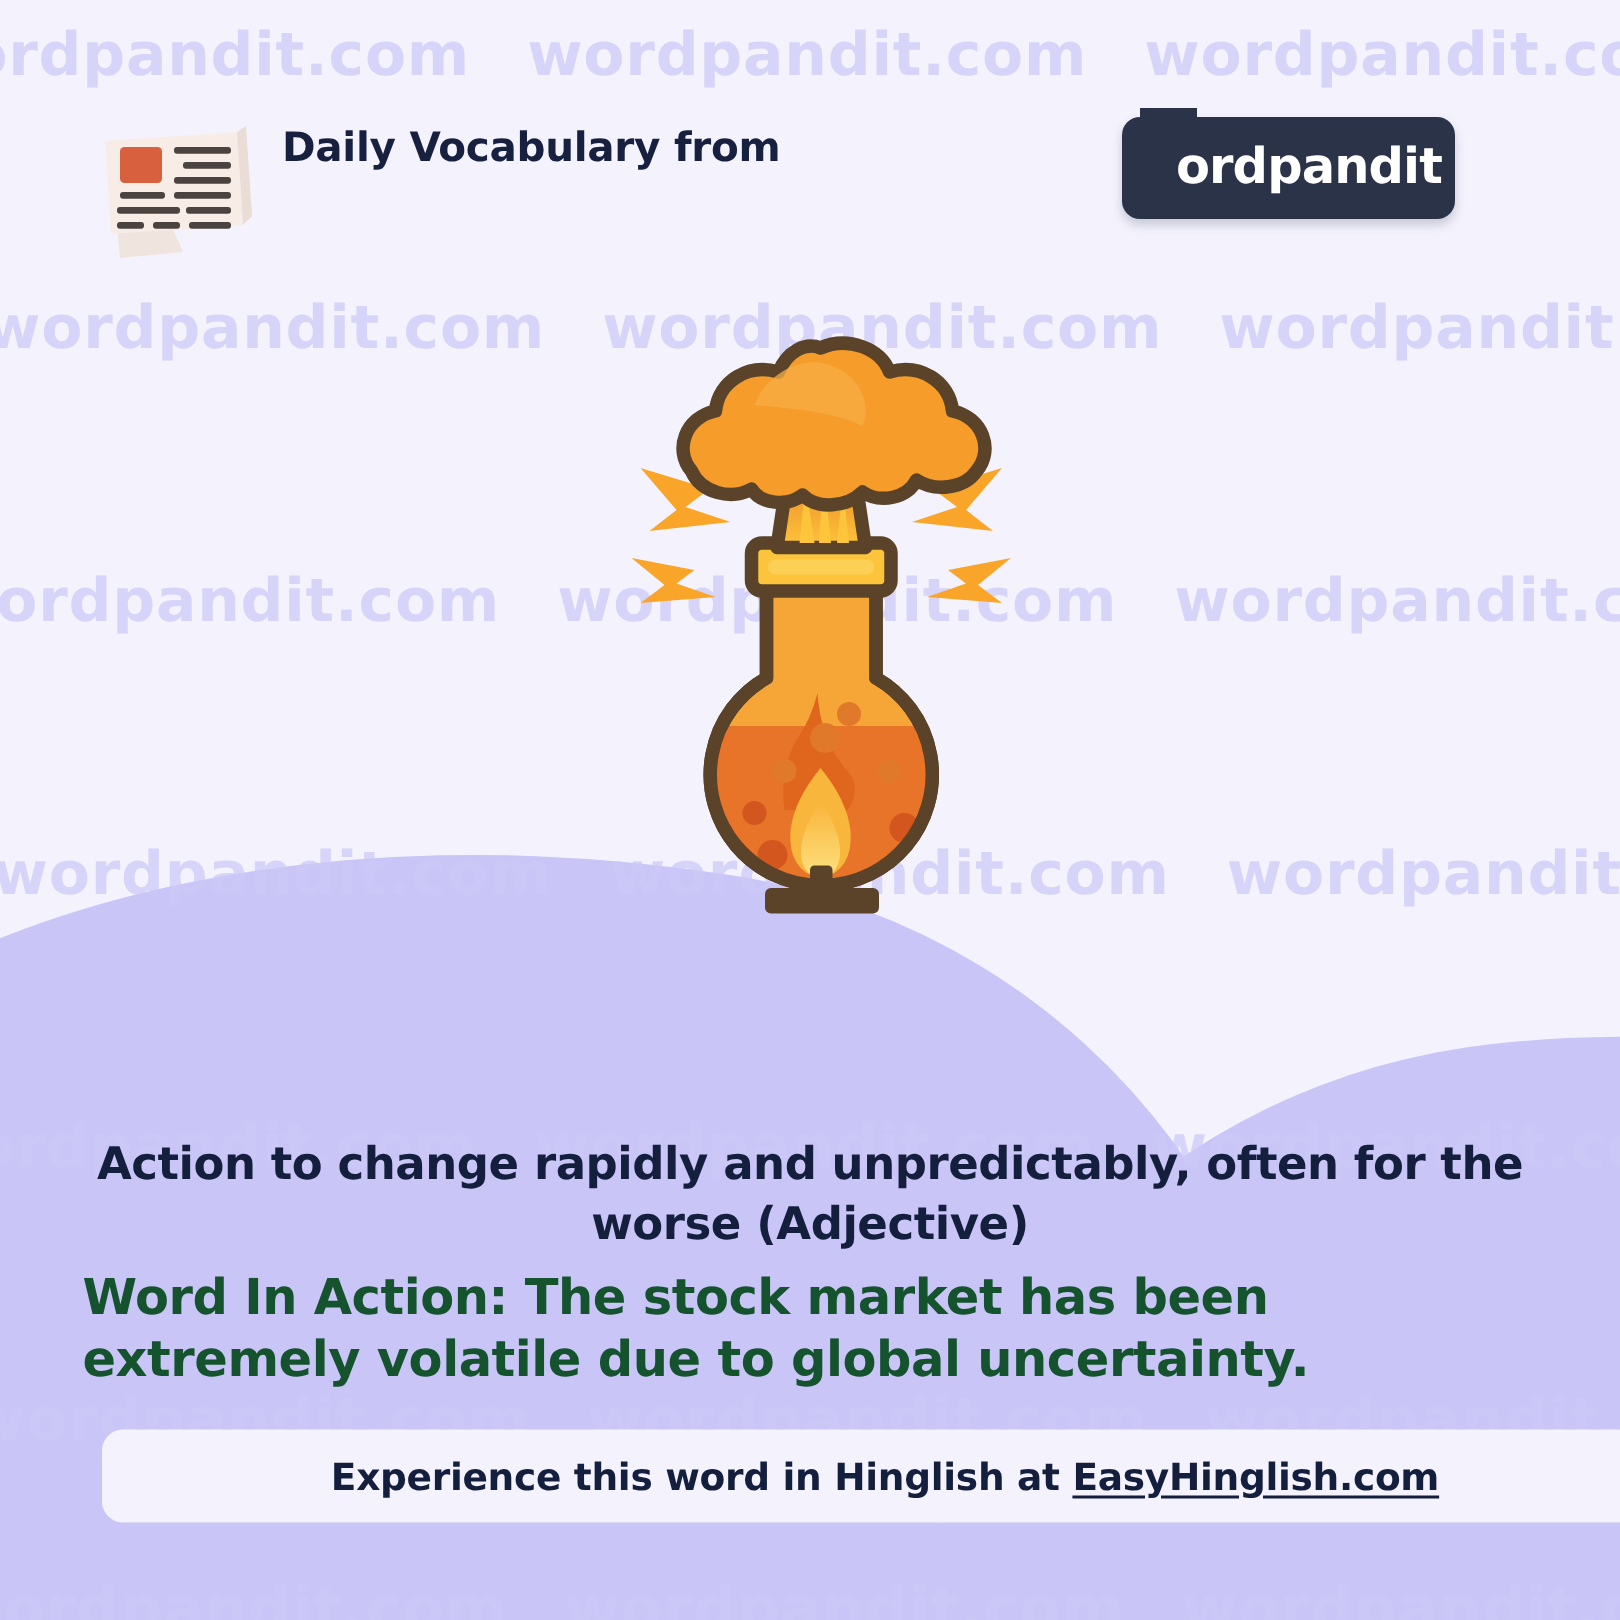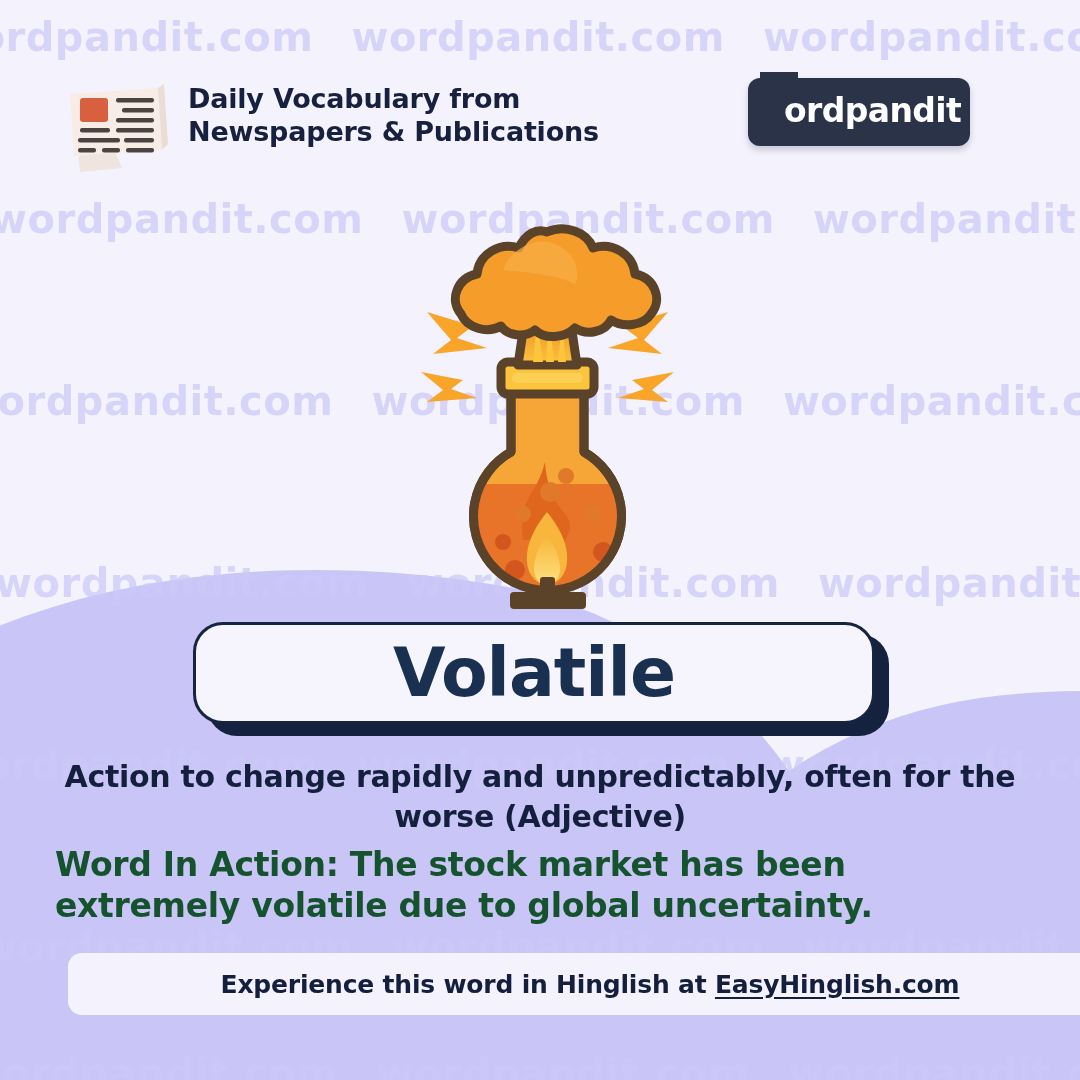--- a/index.html
+++ b/index.html
@@ -213,21 +213,20 @@
           <rect x="66" y="66" width="30" height="4.5" rx="2" fill="#4b4340"></rect>
           <rect x="20" y="76" width="18" height="4.5" rx="2" fill="#4b4340"></rect>
           <rect x="44" y="76" width="18" height="4.5" rx="2" fill="#4b4340"></rect>
           <rect x="68" y="76" width="28" height="4.5" rx="2" fill="#4b4340"></rect>
         </g>
       </svg>
     </div>
 
     <div class="hdr-title">
       <div>Daily Vocabulary from</div>
-      <div>Newspapers &amp; Publications</div>
     </div>
 
     <div class="logo">
       <span class="bm"></span>
       <span class="logo-text">ordpandit</span>
     </div>
   </div>
 
   <div class="illus">
     <svg viewBox="0 0 265 400" width="265" height="400">
@@ -307,26 +306,20 @@
                  C110 116 92 114 86 104
                  C72 112 52 106 46 92
                  C34 78 42 56 62 52
                  C64 32 84 20 104 26
                  C110 12 122 6 132 10 Z" fill="#f59c2a" stroke="#5a4328" stroke-width="9" stroke-linejoin="round"></path>
         <path d="M88 48 C96 26 122 14 140 22 C160 30 166 50 160 62 C140 52 108 50 88 48 Z" fill="#f7ad44" opacity=".75"></path>
       </g>
     </svg>
   </div>
 
-  <div class="word-card-wrap">
-    <div class="word-card-shadow"></div>
-    <div class="word-card">
-      <span class="word-text">Volatile</span>
-    </div>
-  </div>
 
   <div class="definition">Action to change rapidly and unpredictably, often for the worse (Adjective)</div>
 
   <div class="usage">Word In Action: The stock market has been extremely volatile due to global uncertainty.</div>
 
   <div class="footer">
     <span class="footer-text"><span>Experience this word in Hinglish at </span><span class="footer-link">EasyHinglish.com</span></span>
   </div>
 
 </div>

